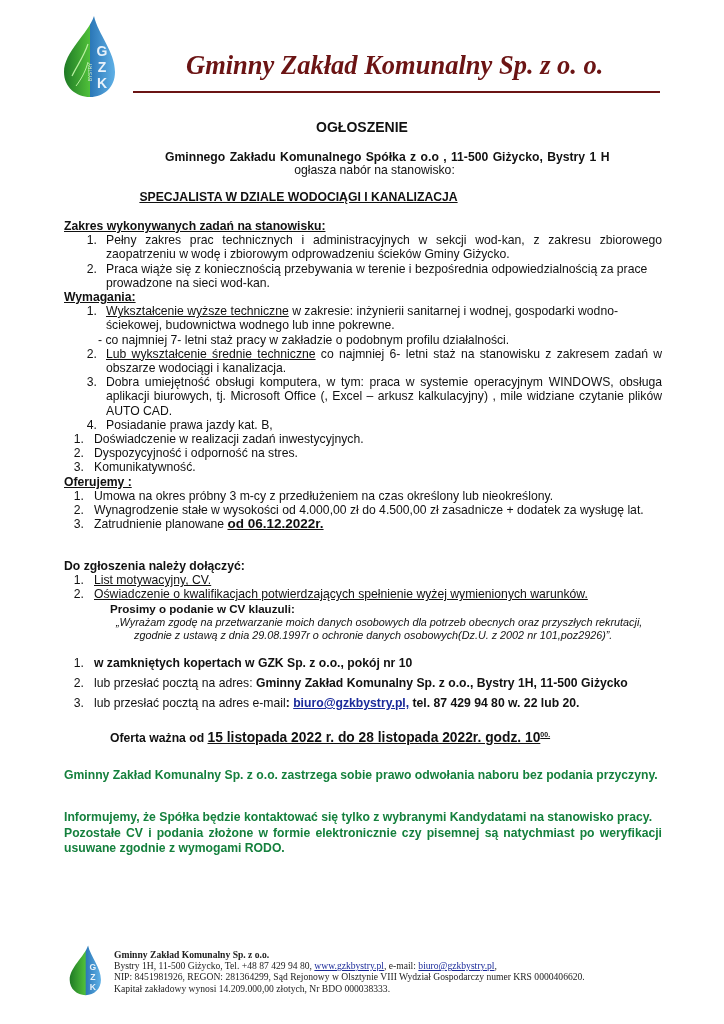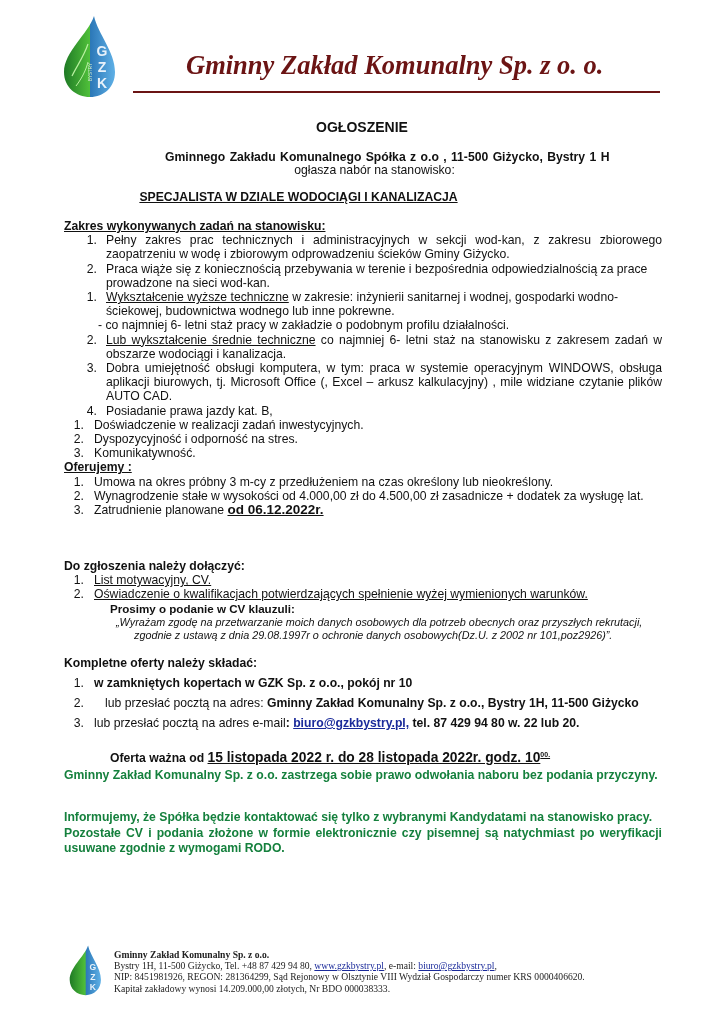--- a/index.html
+++ b/index.html
@@ -68,25 +68,26 @@
   <div class="sec-head">Zakres wykonywanych zadań na stanowisku:</div>
   <div class="li">
     <span class="num" style="width:42px;text-align:right;padding-right:9px;">1.</span>
     <span class="txt justify">Pełny zakres prac technicznych i administracyjnych w sekcji wod-kan, z zakresu zbiorowego zaopatrzeniu w  wodę i zbiorowym odprowadzeniu ścieków Gminy Giżycko.</span>
   </div>
   <div class="li">
     <span class="num" style="width:42px;text-align:right;padding-right:9px;">2.</span>
     <span class="txt">Praca wiąże się z koniecznością przebywania w terenie i bezpośrednia odpowiedzialnością za prace prowadzone na sieci wod-kan.</span>
   </div>
 
+  <div class="sec-head">Wymagania:</div>
   <div class="li">
     <span class="num" style="width:42px;text-align:right;padding-right:9px;">1.</span>
     <span class="txt" style="padding-right:40px;"><span class="u">Wykształcenie wyższe techniczne</span><span> w zakresie: inżynierii sanitarnej i wodnej, gospodarki wodno-ściekowej, budownictwa wodnego lub inne pokrewne.</span></span>
   </div>
-  <div style="padding-left:34px;">- co najmniej 6- letni  staż pracy  w zakładzie o podobnym profilu działalności.</div>
+  <div style="padding-left:34px;">- co najmniej 7- letni  staż pracy  w zakładzie o podobnym profilu działalności.</div>
   <div class="li">
     <span class="num" style="width:42px;text-align:right;padding-right:9px;">2.</span>
     <span class="txt justify"><span class="u">Lub wykształcenie średnie techniczne</span><span> co najmniej  6- letni staż  na  stanowisku z zakresem zadań w obszarze wodociągi  i kanalizacja.</span></span>
   </div>
   <div class="li">
     <span class="num" style="width:42px;text-align:right;padding-right:9px;">3.</span>
     <span class="txt justify">Dobra umiejętność obsługi komputera, w tym:  praca w systemie operacyjnym WINDOWS,  obsługa aplikacji biurowych, tj. Microsoft Office (, Excel – arkusz  kalkulacyjny) , mile widziane czytanie plików AUTO CAD.</span>
   </div>
   <div class="li">
     <span class="num" style="width:42px;text-align:right;padding-right:9px;">4.</span>
@@ -130,28 +131,27 @@
   <div class="li">
     <span class="num" style="width:30px;text-align:right;padding-right:10px;">2.</span>
     <span class="txt u">Oświadczenie o kwalifikacjach  potwierdzających spełnienie wyżej wymienionych warunków.</span>
   </div>
   <div class="b" style="padding-left:46px;font-size:11.6px;">Prosimy o podanie w CV klauzuli:</div>
   <div style="padding-left:52px;font-style:italic;font-size:10.8px;line-height:13px;">„Wyrażam zgodę na przetwarzanie moich danych osobowych dla potrzeb obecnych oraz przyszłych rekrutacji,</div>
   <div style="padding-left:70px;font-style:italic;font-size:10.8px;line-height:13px;">zgodnie z ustawą z dnia 29.08.1997r o ochronie danych osobowych(Dz.U. z 2002 nr 101,poz2926)”.</div>
 </div>
 
 <div class="abs block" style="top:653px;line-height:20px;">
-  <div class="sec-head-plain">Kompletne oferty należy składać:</div>
   <div class="li">
     <span class="num" style="width:30px;text-align:right;padding-right:10px;">1.</span>
     <span class="txt b">w zamkniętych kopertach w  GZK Sp. z o.o., pokój nr 10</span>
   </div>
   <div class="li">
     <span class="num" style="width:30px;text-align:right;padding-right:10px;">2.</span>
-    <span class="txt" style="white-space:nowrap;margin-left:11px;"><span>lub przesłać pocztą na adres: </span><span class="b">Gminny Zakład Komunalny Sp. z o.o.,   Bystry 1H,  11-500  Giżycko</span></span>
+    <span class="txt" style="white-space:nowrap;"><span>lub przesłać pocztą na adres: </span><span class="b">Gminny Zakład Komunalny Sp. z o.o.,   Bystry 1H,  11-500  Giżycko</span></span>
   </div>
   <div class="li">
     <span class="num" style="width:30px;text-align:right;padding-right:10px;">3.</span>
     <span class="txt"><span>lub przesłać pocztą na adres e-mail</span><span class="b">: </span><span class="link">biuro@gzkbystry.pl,</span><span class="b">  tel. 87 429 94 80 w. 22 lub 20.</span></span>
   </div>
   <div style="padding-left:46px;margin-top:12px;">
     <span class="b">Oferta ważna  od  </span><span class="b u" style="font-size:13.8px;">15 listopada  2022 r.  do 28 listopada  2022r. godz. 10</span><sup class="b u" style="font-size:7px;">00.</sup>
   </div>
 </div>
 

